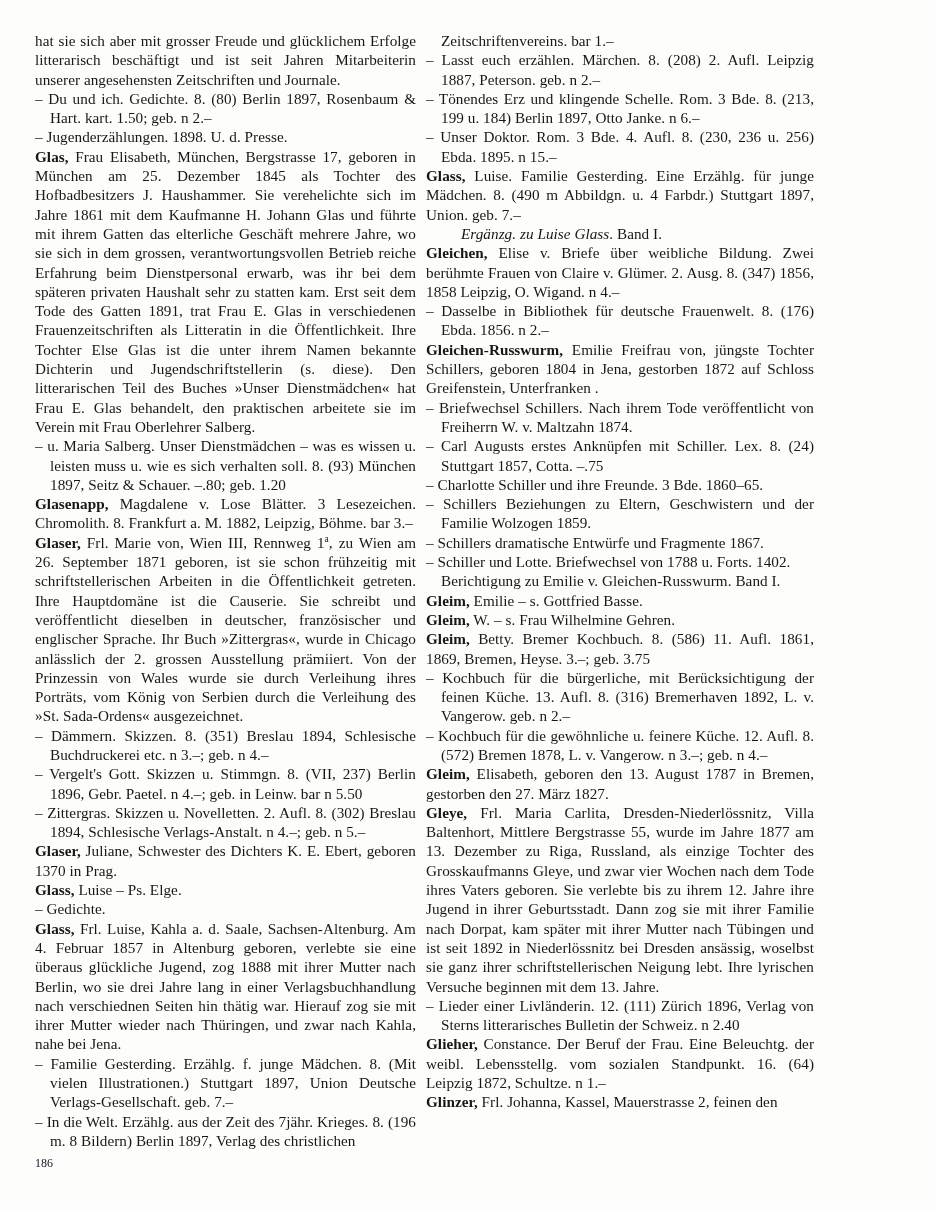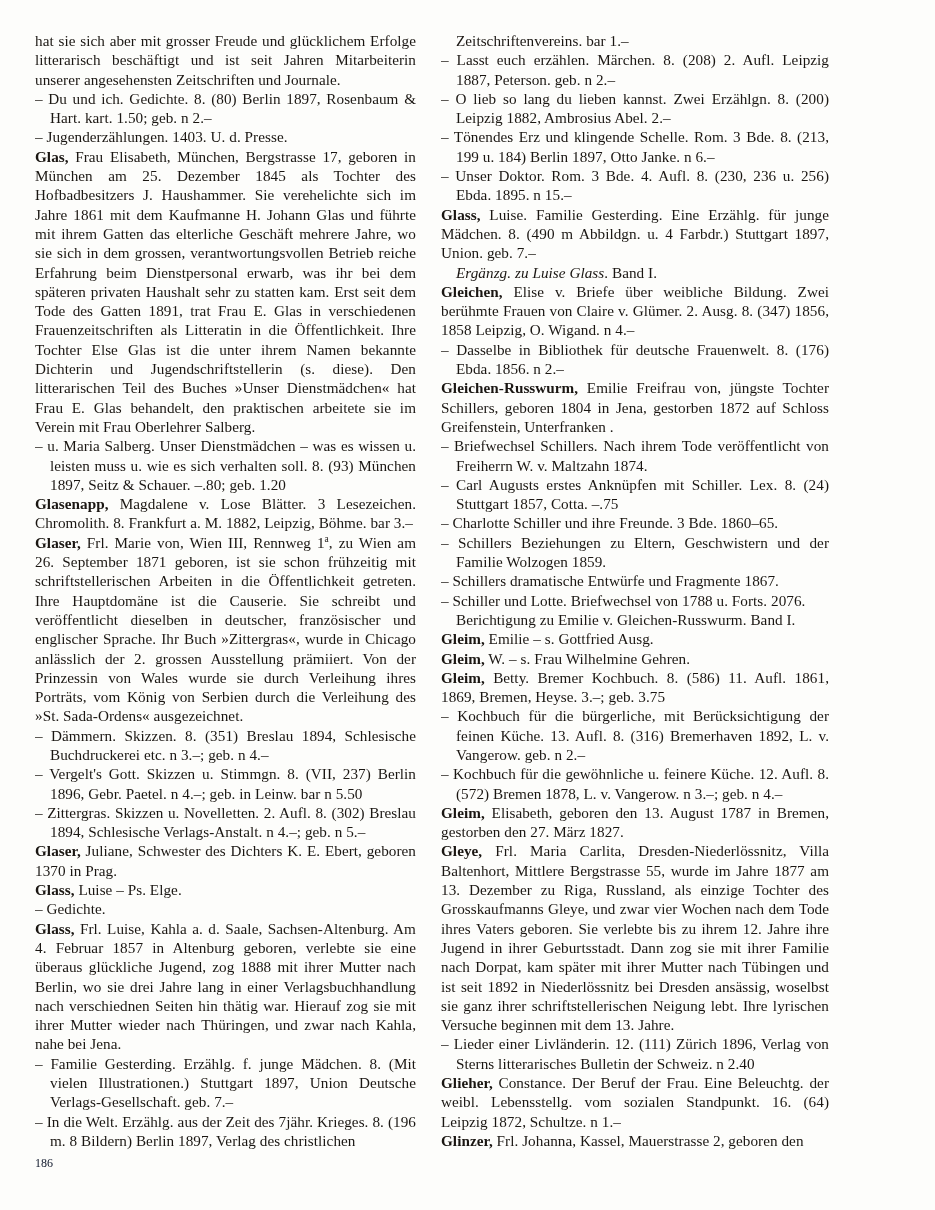--- a/index.html
+++ b/index.html
@@ -17,81 +17,80 @@
     position: absolute;
     top: 31px;
     height: 1148px;
     overflow: hidden;
     text-align: justify;
     font-size: 15.2px;
     line-height: 19.3px;
     letter-spacing: 0.05px;
   }
   .col--left  { left: 35px;  width: 381px; }
-  .col--right { left: 441px; width: 388px; }
+  .col--right { left: 426px; width: 388px; }
   .block { margin: 0; padding: 0; }
   .block--work { padding-left: 15px; text-indent: -15px; }
   .block--note { padding-left: 15px; }
   .b { font-weight: bold; }
-  .i { font-style: italic; }
+  .i { font-style: italic; margin-left: 20px; }
   sup.sup { font-size: 0.62em; line-height: 0; vertical-align: super; }
   .page-number {
     position: absolute;
     left: 35px;
     top: 1156px;
     font-size: 12px;
     line-height: 14px;
     color: #0f172a;
   }
 </style>
 </head>
 <body>
 
 <div class="page">
   <div class="col col--left" id="col-left">
       <p class="block"><span>hat sie sich aber mit grosser Freude und glücklichem Erfolge litterarisch beschäftigt und ist seit Jahren Mitarbeiterin unserer angesehensten Zeitschriften und Journale.</span></p>
       <p class="block block--work"><span>– Du und ich. Gedichte. 8. (80) Berlin 1897, Rosenbaum &amp; Hart. kart. 1.50; geb. n 2.–</span></p>
-      <p class="block block--work"><span>– Jugenderzählungen. 1403. U. d. Presse.</span></p>
+      <p class="block block--work"><span>– Jugenderzählungen. 1898. U. d. Presse.</span></p>
       <p class="block"><span class="b">Glas,</span><span> Frau Elisabeth, München, Bergstrasse 17, geboren in München am 25. Dezember 1845 als Tochter des Hofbadbesitzers J. Haushammer. Sie verehelichte sich im Jahre 1861 mit dem Kaufmanne H. Johann Glas und führte mit ihrem Gatten das elterliche Geschäft mehrere Jahre, wo sie sich in dem grossen, verantwortungsvollen Betrieb reiche Erfahrung beim Dienstpersonal erwarb, was ihr bei dem späteren privaten Haushalt sehr zu statten kam. Erst seit dem Tode des Gatten 1891, trat Frau E. Glas in verschiedenen Frauenzeitschriften als Litteratin in die Öffentlichkeit. Ihre Tochter Else Glas ist die unter ihrem Namen bekannte Dichterin und Jugendschriftstellerin (s. diese). Den litterarischen Teil des Buches »Unser Dienstmädchen« hat Frau E. Glas behandelt, den praktischen arbeitete sie im Verein mit Frau Oberlehrer Salberg.</span></p>
       <p class="block block--work"><span>– u. Maria Salberg. Unser Dienstmädchen – was es wissen u. leisten muss u. wie es sich verhalten soll. 8. (93) München 1897, Seitz &amp; Schauer. –.80; geb. 1.20</span></p>
       <p class="block"><span class="b">Glasenapp,</span><span> Magdalene v. Lose Blätter. 3 Lesezeichen. Chromolith. 8. Frankfurt a. M. 1882, Leipzig, Böhme. bar 3.–</span></p>
       <p class="block"><span class="b">Glaser,</span><span> Frl. Marie von, Wien III, Rennweg 1</span><sup class="sup">a</sup><span>, zu Wien am 26. September 1871 geboren, ist sie schon frühzeitig mit schriftstellerischen Arbeiten in die Öffentlichkeit getreten. Ihre Hauptdomäne ist die Causerie. Sie schreibt und veröffentlicht dieselben in deutscher, französischer und englischer Sprache. Ihr Buch »Zittergras«, wurde in Chicago anlässlich der 2. grossen Ausstellung prämiiert. Von der Prinzessin von Wales wurde sie durch Verleihung ihres Porträts, vom König von Serbien durch die Verleihung des »St. Sada-Ordens« ausgezeichnet.</span></p>
       <p class="block block--work"><span>– Dämmern. Skizzen. 8. (351) Breslau 1894, Schlesische Buchdruckerei etc. n 3.–; geb. n 4.–</span></p>
       <p class="block block--work"><span>– Vergelt's Gott. Skizzen u. Stimmgn. 8. (VII, 237) Berlin 1896, Gebr. Paetel. n 4.–; geb. in Leinw. bar n 5.50</span></p>
       <p class="block block--work"><span>– Zittergras. Skizzen u. Novelletten. 2. Aufl. 8. (302) Breslau 1894, Schlesische Verlags-Anstalt. n 4.–; geb. n 5.–</span></p>
       <p class="block"><span class="b">Glaser,</span><span> Juliane, Schwester des Dichters K. E. Ebert, geboren 1370 in Prag.</span></p>
       <p class="block"><span class="b">Glass,</span><span> Luise – Ps. Elge.</span></p>
       <p class="block block--work"><span>– Gedichte.</span></p>
       <p class="block"><span class="b">Glass,</span><span> Frl. Luise, Kahla a. d. Saale, Sachsen-Altenburg. Am 4. Februar 1857 in Altenburg geboren, verlebte sie eine überaus glückliche Jugend, zog 1888 mit ihrer Mutter nach Berlin, wo sie drei Jahre lang in einer Verlagsbuchhandlung nach verschiednen Seiten hin thätig war. Hierauf zog sie mit ihrer Mutter wieder nach Thüringen, und zwar nach Kahla, nahe bei Jena.</span></p>
       <p class="block block--work"><span>– Familie Gesterding. Erzählg. f. junge Mädchen. 8. (Mit vielen Illustrationen.) Stuttgart 1897, Union Deutsche Verlags-Gesellschaft. geb. 7.–</span></p>
       <p class="block block--work"><span>– In die Welt. Erzählg. aus der Zeit des 7jähr. Krieges. 8. (196 m. 8 Bildern) Berlin 1897, Verlag des christlichen</span></p>
     </div>
   <div class="col col--right" id="col-right">
       <p class="block block--note"><span>Zeitschriftenvereins. bar 1.–</span></p>
       <p class="block block--work"><span>– Lasst euch erzählen. Märchen. 8. (208) 2. Aufl. Leipzig 1887, Peterson. geb. n 2.–</span></p>
-      <p class="block block--work"><span>– O lieb so lang du lieben kannst. Zwei Erzählgn. 8. (200) Leipzig 1882, Ambrosius Abel. 2.–</span></p>
       <p class="block block--work"><span>– Tönendes Erz und klingende Schelle. Rom. 3 Bde. 8. (213, 199 u. 184) Berlin 1897, Otto Janke. n 6.–</span></p>
       <p class="block block--work"><span>– Unser Doktor. Rom. 3 Bde. 4. Aufl. 8. (230, 236 u. 256) Ebda. 1895. n 15.–</span></p>
       <p class="block"><span class="b">Glass,</span><span> Luise. Familie Gesterding. Eine Erzählg. für junge Mädchen. 8. (490 m Abbildgn. u. 4 Farbdr.) Stuttgart 1897, Union. geb. 7.–</span></p>
       <p class="block block--note"><span class="i">Ergänzg. zu Luise Glass</span><span>. Band I.</span></p>
       <p class="block"><span class="b">Gleichen,</span><span> Elise v. Briefe über weibliche Bildung. Zwei berühmte Frauen von Claire v. Glümer. 2. Ausg. 8. (347) 1856, 1858 Leipzig, O. Wigand. n 4.–</span></p>
       <p class="block block--work"><span>– Dasselbe in Bibliothek für deutsche Frauenwelt. 8. (176) Ebda. 1856. n 2.–</span></p>
       <p class="block"><span class="b">Gleichen-Russwurm,</span><span> Emilie Freifrau von, jüngste Tochter Schillers, geboren 1804 in Jena, gestorben 1872 auf Schloss Greifenstein, Unterfranken .</span></p>
       <p class="block block--work"><span>– Briefwechsel Schillers. Nach ihrem Tode veröffentlicht von Freiherrn W. v. Maltzahn 1874.</span></p>
       <p class="block block--work"><span>– Carl Augusts erstes Anknüpfen mit Schiller. Lex. 8. (24) Stuttgart 1857, Cotta. –.75</span></p>
       <p class="block block--work"><span>– Charlotte Schiller und ihre Freunde. 3 Bde. 1860–65.</span></p>
       <p class="block block--work"><span>– Schillers Beziehungen zu Eltern, Geschwistern und der Familie Wolzogen 1859.</span></p>
       <p class="block block--work"><span>– Schillers dramatische Entwürfe und Fragmente 1867.</span></p>
-      <p class="block block--work"><span>– Schiller und Lotte. Briefwechsel von 1788 u. Forts. 2076.</span></p>
+      <p class="block block--work"><span>– Schiller und Lotte. Briefwechsel von 1788 u. Forts. 1402.</span></p>
       <p class="block block--note"><span>Berichtigung zu Emilie v. Gleichen-Russwurm. Band I.</span></p>
-      <p class="block"><span class="b">Gleim,</span><span> Emilie – s. Gottfried Ausg.</span></p>
+      <p class="block"><span class="b">Gleim,</span><span> Emilie – s. Gottfried Basse.</span></p>
       <p class="block"><span class="b">Gleim,</span><span> W. – s. Frau Wilhelmine Gehren.</span></p>
       <p class="block"><span class="b">Gleim,</span><span> Betty. Bremer Kochbuch. 8. (586) 11. Aufl. 1861, 1869, Bremen, Heyse. 3.–; geb. 3.75</span></p>
       <p class="block block--work"><span>– Kochbuch für die bürgerliche, mit Berücksichtigung der feinen Küche. 13. Aufl. 8. (316) Bremerhaven 1892, L. v. Vangerow. geb. n 2.–</span></p>
       <p class="block block--work"><span>– Kochbuch für die gewöhnliche u. feinere Küche. 12. Aufl. 8. (572) Bremen 1878, L. v. Vangerow. n 3.–; geb. n 4.–</span></p>
       <p class="block"><span class="b">Gleim,</span><span> Elisabeth, geboren den 13. August 1787 in Bremen, gestorben den 27. März 1827.</span></p>
       <p class="block"><span class="b">Gleye,</span><span> Frl. Maria Carlita, Dresden-Niederlössnitz, Villa Baltenhort, Mittlere Bergstrasse 55, wurde im Jahre 1877 am 13. Dezember zu Riga, Russland, als einzige Tochter des Grosskaufmanns Gleye, und zwar vier Wochen nach dem Tode ihres Vaters geboren. Sie verlebte bis zu ihrem 12. Jahre ihre Jugend in ihrer Geburtsstadt. Dann zog sie mit ihrer Familie nach Dorpat, kam später mit ihrer Mutter nach Tübingen und ist seit 1892 in Niederlössnitz bei Dresden ansässig, woselbst sie ganz ihrer schriftstellerischen Neigung lebt. Ihre lyrischen Versuche beginnen mit dem 13. Jahre.</span></p>
       <p class="block block--work"><span>– Lieder einer Livländerin. 12. (111) Zürich 1896, Verlag von Sterns litterarisches Bulletin der Schweiz. n 2.40</span></p>
       <p class="block"><span class="b">Glieher,</span><span> Constance. Der Beruf der Frau. Eine Beleuchtg. der weibl. Lebensstellg. vom sozialen Standpunkt. 16. (64) Leipzig 1872, Schultze. n 1.–</span></p>
-      <p class="block"><span class="b">Glinzer,</span><span> Frl. Johanna, Kassel, Mauerstrasse 2, geboren den</span></p>
+      <p class="block"><span class="b">Glinzer,</span><span> Frl. Johanna, Kassel, Mauerstrasse 2, feinen den</span></p>
     </div>
   <div class="page-number">186</div>
 </div>
 
 </body></html>

